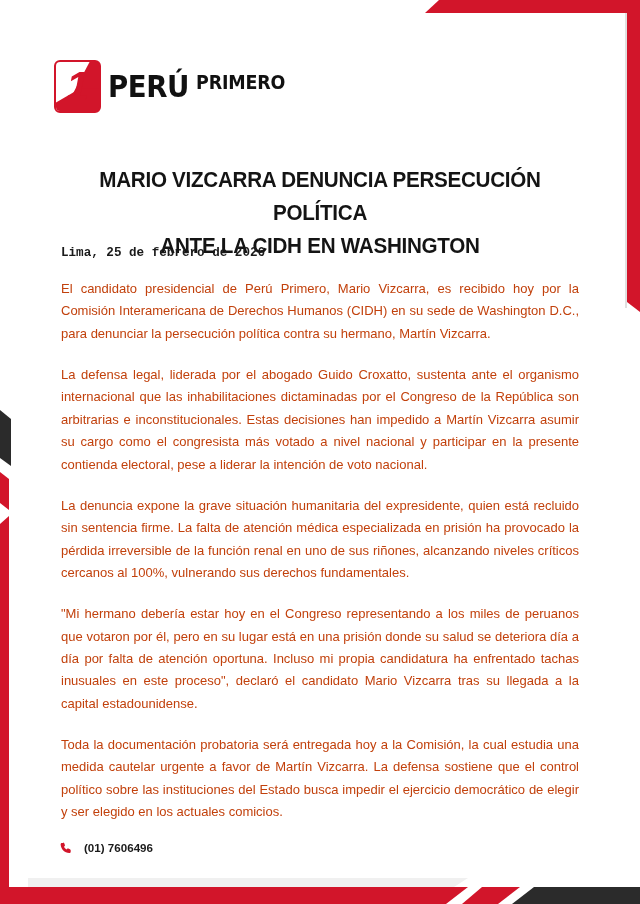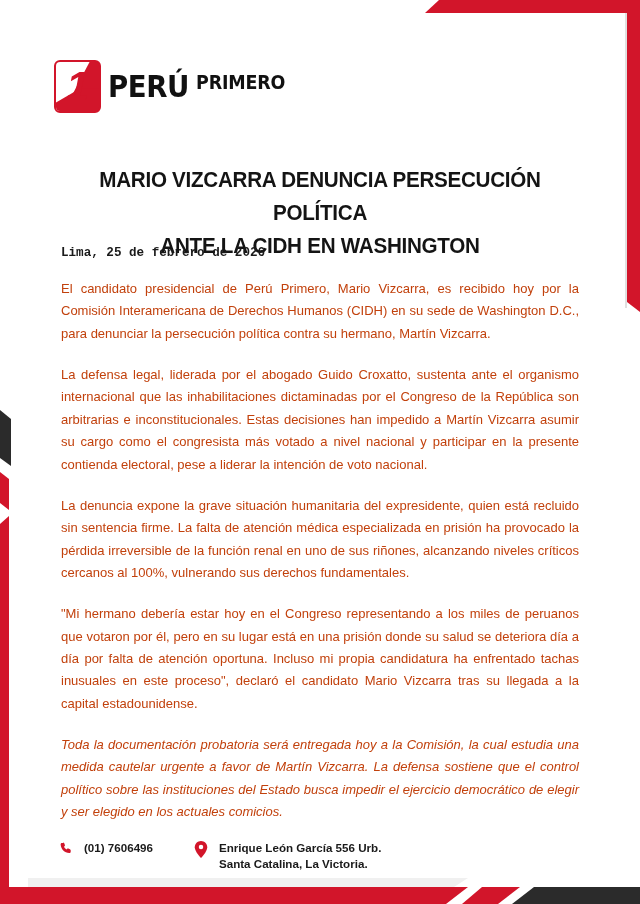--- a/index.html
+++ b/index.html
@@ -233,21 +233,21 @@
   }
   .body-copy p {
     margin: 0 0 19px 0;
     font-family: "Liberation Sans", sans-serif;
     font-size: 13px;
     line-height: 1.72;
     color: #c2410c;
     text-align: justify;
     text-justify: inter-word;
   }
-  .body-copy p:last-child { margin-bottom: 0; font-style: italic; }
+  .body-copy p:last-child { margin-bottom: 0; }
 
   
   .footer {
     position: absolute;
     left: 0;
     top: 840px;
     width: 556px;
     display: flex;
     align-items: flex-start;
   }
@@ -330,29 +330,17 @@
       <div class="fitem phone">
         <span class="ficon">
           <svg width="15" height="15" viewBox="0 0 24 24" aria-hidden="true">
             <path fill="#d2152a" d="M6.6 2.5c.8 0 1.5.5 1.8 1.2l1 2.5c.3.7.1 1.5-.5 2l-1.1.9c.9 1.9 2.4 3.5 4.3 4.5l.9-1.1c.5-.6 1.3-.8 2-.5l2.5 1c.7.3 1.2 1 1.2 1.8v2.3c0 1.2-1 2.2-2.2 2.1C8.6 18.6 3.3 13 2.6 5.4c-.1-1.2.8-2.3 2-2.3h2z"></path>
           </svg>
         </span>
         <span class="ftext">(01) 7606496</span>
       </div>
 
 
-      <div class="fitem addr">
-        <span class="ficon">
-          <svg width="14" height="17" viewBox="0 0 24 30" aria-hidden="true">
-            <path fill="#d2152a" d="M12 0C5.9 0 1 4.9 1 11c0 8 11 19 11 19s11-11 11-19c0-6.1-4.9-11-11-11z"></path>
-            <circle cx="12" cy="10.6" r="4" fill="#ffffff"></circle>
-          </svg>
-        </span>
-        <span class="ftext">
-          <span>Enrique León García 556 Urb.</span>
-          <span class="l2">Santa Catalina, La Victoria.</span>
-        </span>
-      </div>
 
     </div>
 
   </div>
 </div>
 
 </body></html>

